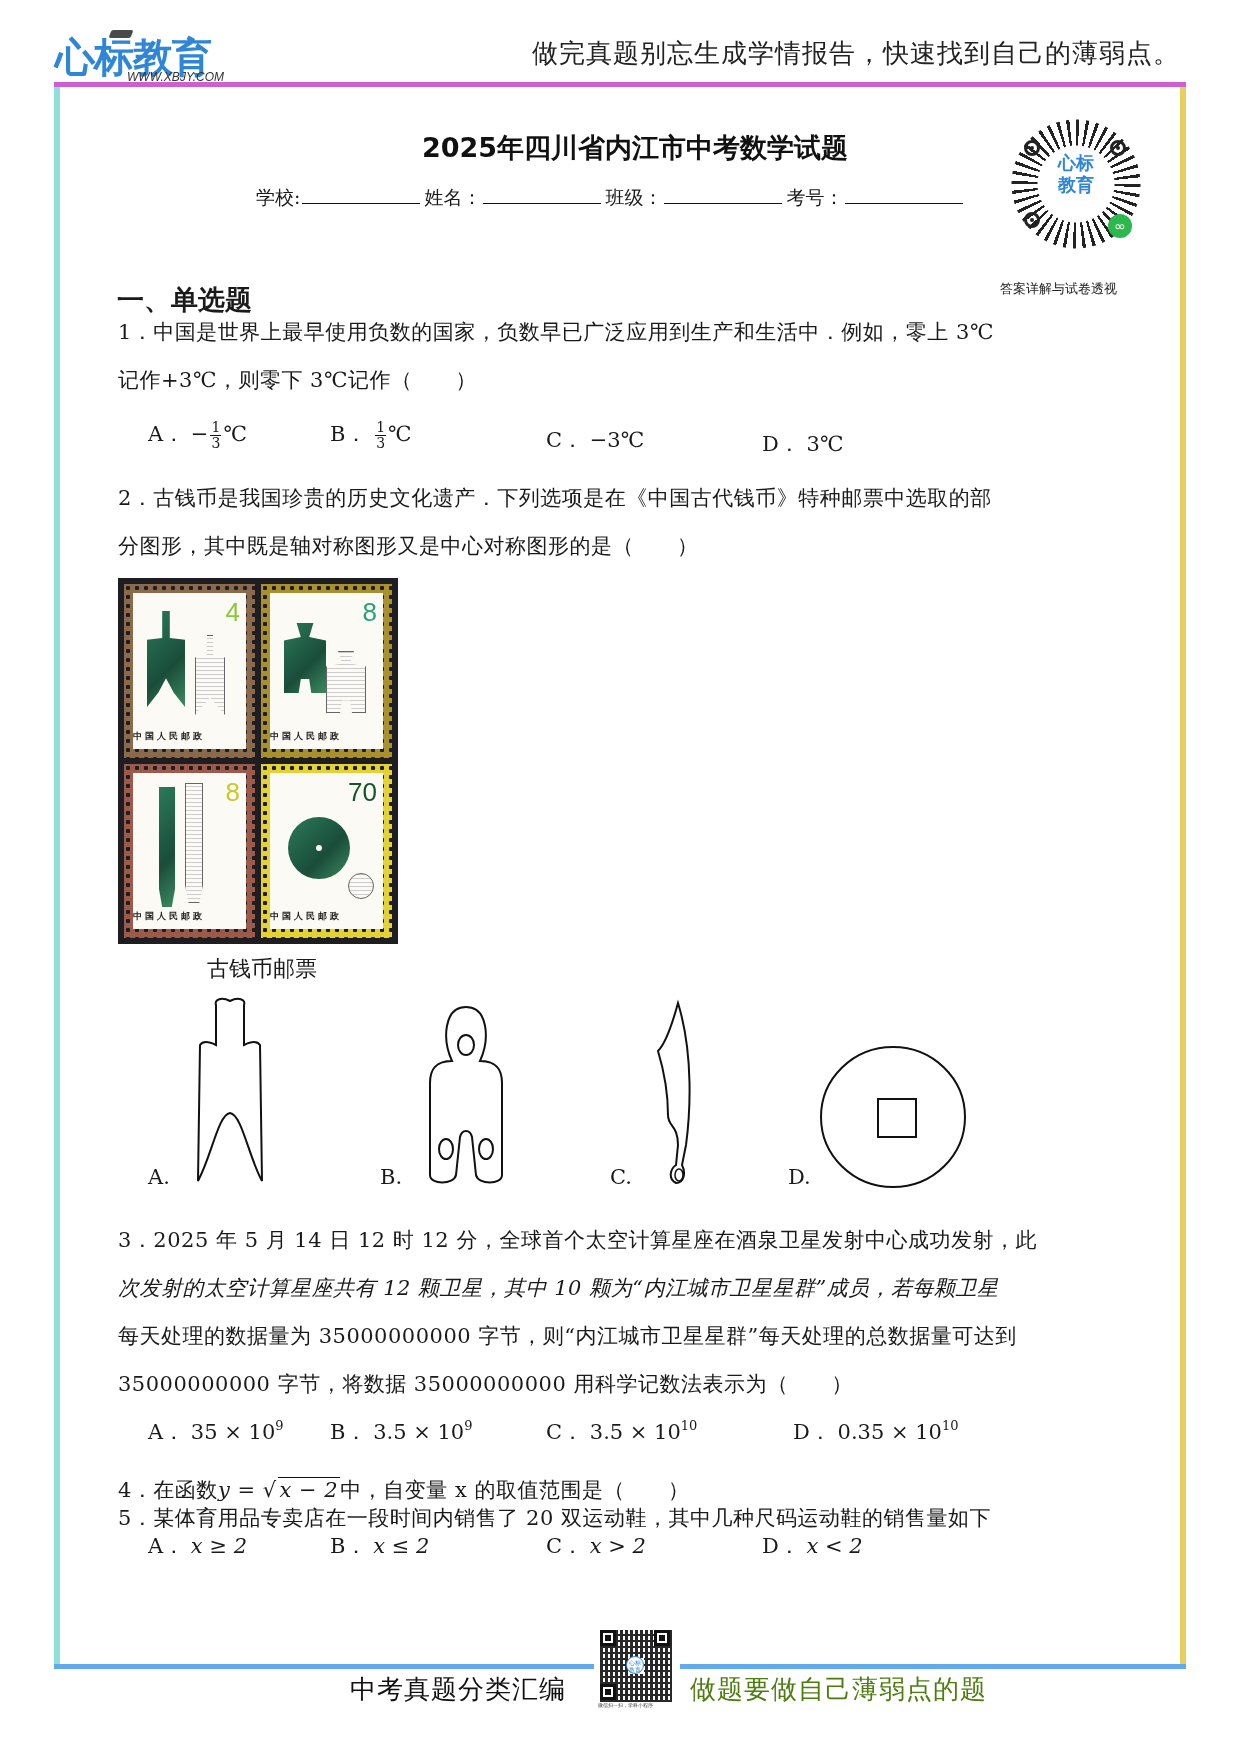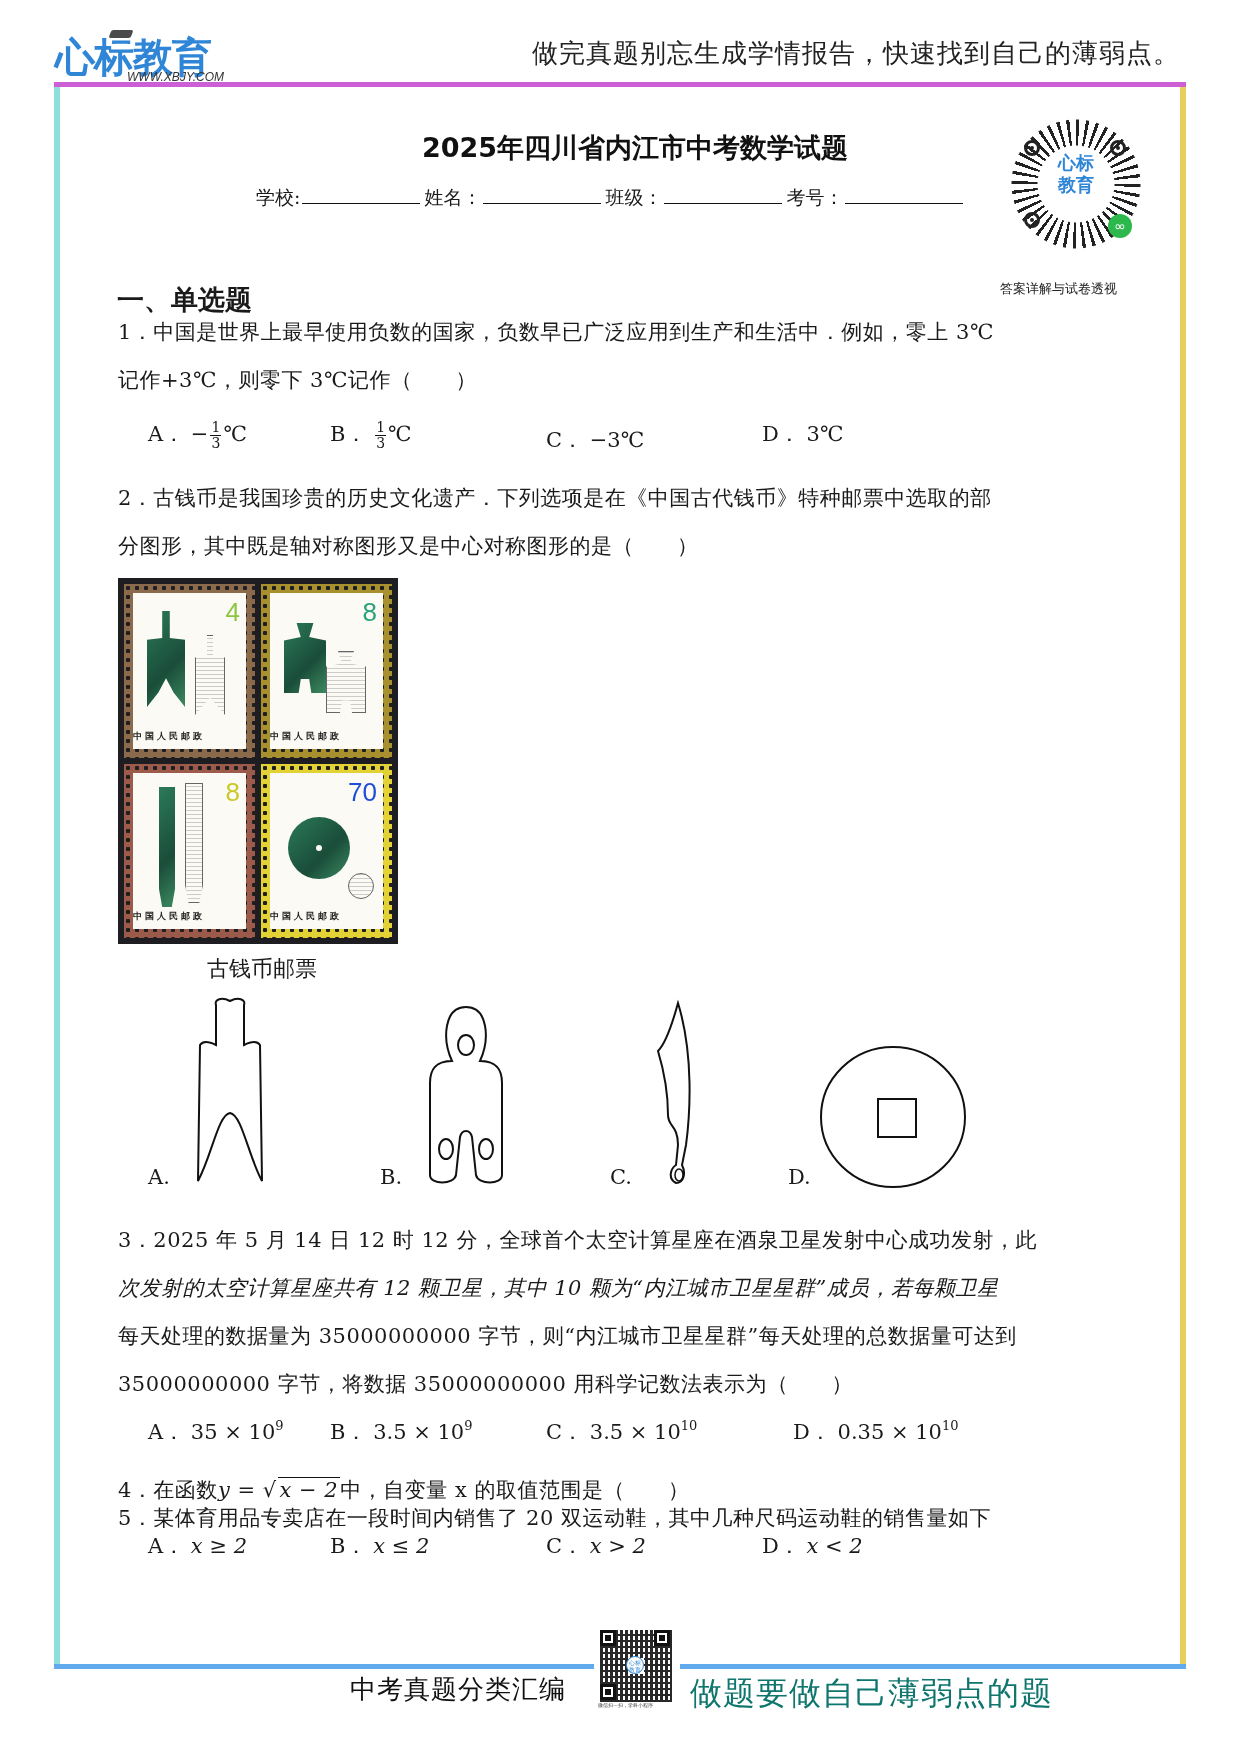--- a/index.html
+++ b/index.html
@@ -56,21 +56,21 @@
     .coin-green { position: absolute; background: linear-gradient(135deg, #2b7a5a, #1a4d3a 60%, #3c8a60); }
     .coin-sketch { position: absolute; border: 1.5px solid #666; background: repeating-linear-gradient(0deg, transparent 0 3px, #ccc 3px 4px); }
     .stamps-caption { position: absolute; left: 207px; top: 954px; font-size: 22px; }
 
     
     .figs { position: absolute; left: 118px; top: 995px; width: 900px; height: 200px; }
     .fig-label { position: absolute; font-size: 21px; top: 170px; }
 
     
     .footer-left { position: absolute; left: 350px; top: 1672px; font-family: "DejaVu Sans", sans-serif; font-size: 26px; color: #111; letter-spacing: 1px; }
-    .footer-right { position: absolute; left: 690px; top: 1672px; font-family: "DejaVu Sans", sans-serif; font-size: 32px; color: #0f766e; letter-spacing: 1px; }
+    .footer-right { position: absolute; left: 690px; top: 1672px; font-family: "DejaVu Sans", sans-serif; font-size: 26px; color: #4d7c0f; letter-spacing: 1px; }
     .qr-bottom { position: absolute; left: 598px; top: 1628px; width: 76px; height: 80px; background: #fff; }
     .qr-bottom .grid { position: absolute; left: 2px; top: 2px; width: 72px; height: 72px;
       background:
         linear-gradient(#fff,#fff) 28px 28px / 16px 16px no-repeat,
         repeating-linear-gradient(90deg, #111 0 3px, transparent 3px 5px),
         repeating-linear-gradient(0deg, #111 0 2px, transparent 2px 6px);
       opacity: 0.9; }
     .qr-bottom .finder { position: absolute; width: 16px; height: 16px; border: 3px solid #111; background: #fff; }
     .qr-bottom .finder::after { content: ""; position: absolute; left: 2px; top: 2px; width: 6px; height: 6px; background: #111; }
     .qr-bottom .mid { position: absolute; left: 28px; top: 28px; width: 18px; height: 18px; border-radius: 50%; border: 1.5px solid #2f86d6; background: #fff; font-size: 6px; color: #2f86d6; text-align: center; line-height: 7px; padding-top: 2px; font-family: "DejaVu Sans", sans-serif; }
@@ -130,21 +130,21 @@
   </span>
   <span class="opt" style="left:182px;">
     <span>B．</span>&nbsp;<span class="frac">
         <span class="num">1</span>
         <span>3</span>
       </span><span>℃</span>
   </span>
   <span class="opt" style="left:398px;top:6px;">
     <span>C．</span>&nbsp;<span>−3℃</span>
   </span>
-  <span class="opt" style="left:614px;top:0;">
+  <span class="opt" style="left:614px;top:10px;">
     <span>D．</span>&nbsp;<span>3℃</span>
   </span>
 </div>
 
 <div class="line" style="top:484px;">2．古钱币是我国珍贵的历史文化遗产．下列选项是在《中国古代钱币》特种邮票中选取的部</div>
 <div class="line" style="top:532px;">分图形，其中既是轴对称图形又是中心对称图形的是（　　）</div>
 
 <div class="stamps">
   <div class="stamp" style="background-color:#8a6a4a;">
     <div class="inner">
@@ -165,21 +165,21 @@
   <div class="stamp" style="background-color:#9b5a4a;">
     <div class="inner">
       <span class="val" style="color:#c9c92a;">8</span>
       <div class="coin-green" style="left:26px;top:14px;width:16px;height:120px;clip-path:polygon(0 0,100% 0,100% 85%,80% 100%,20% 100%,0 85%);"></div>
       <div class="coin-sketch" style="left:52px;top:10px;width:18px;height:120px;clip-path:polygon(0 0,100% 0,100% 85%,80% 100%,20% 100%,0 85%);"></div>
       <div class="footer">中国人民邮政</div>
     </div>
   </div>
   <div class="stamp" style="background-color:#e3d236;">
     <div class="inner">
-      <span class="val" style="color:#1d4ed8;">70</span>
+      <span class="val" style="color:#14532d;">70</span>
       <div class="coin-green" style="left:18px;top:44px;width:62px;height:62px;border-radius:50%;"></div>
       <div style="position:absolute;left:46px;top:72px;width:6px;height:6px;border-radius:50%;background:#fbfaf4;"></div>
       <div class="coin-sketch" style="left:78px;top:100px;width:26px;height:26px;border-radius:50%;"></div>
       <div class="footer">中国人民邮政</div>
     </div>
   </div>
 </div>
 <div class="stamps-caption">古钱币邮票</div>
 
 <div class="figs">

